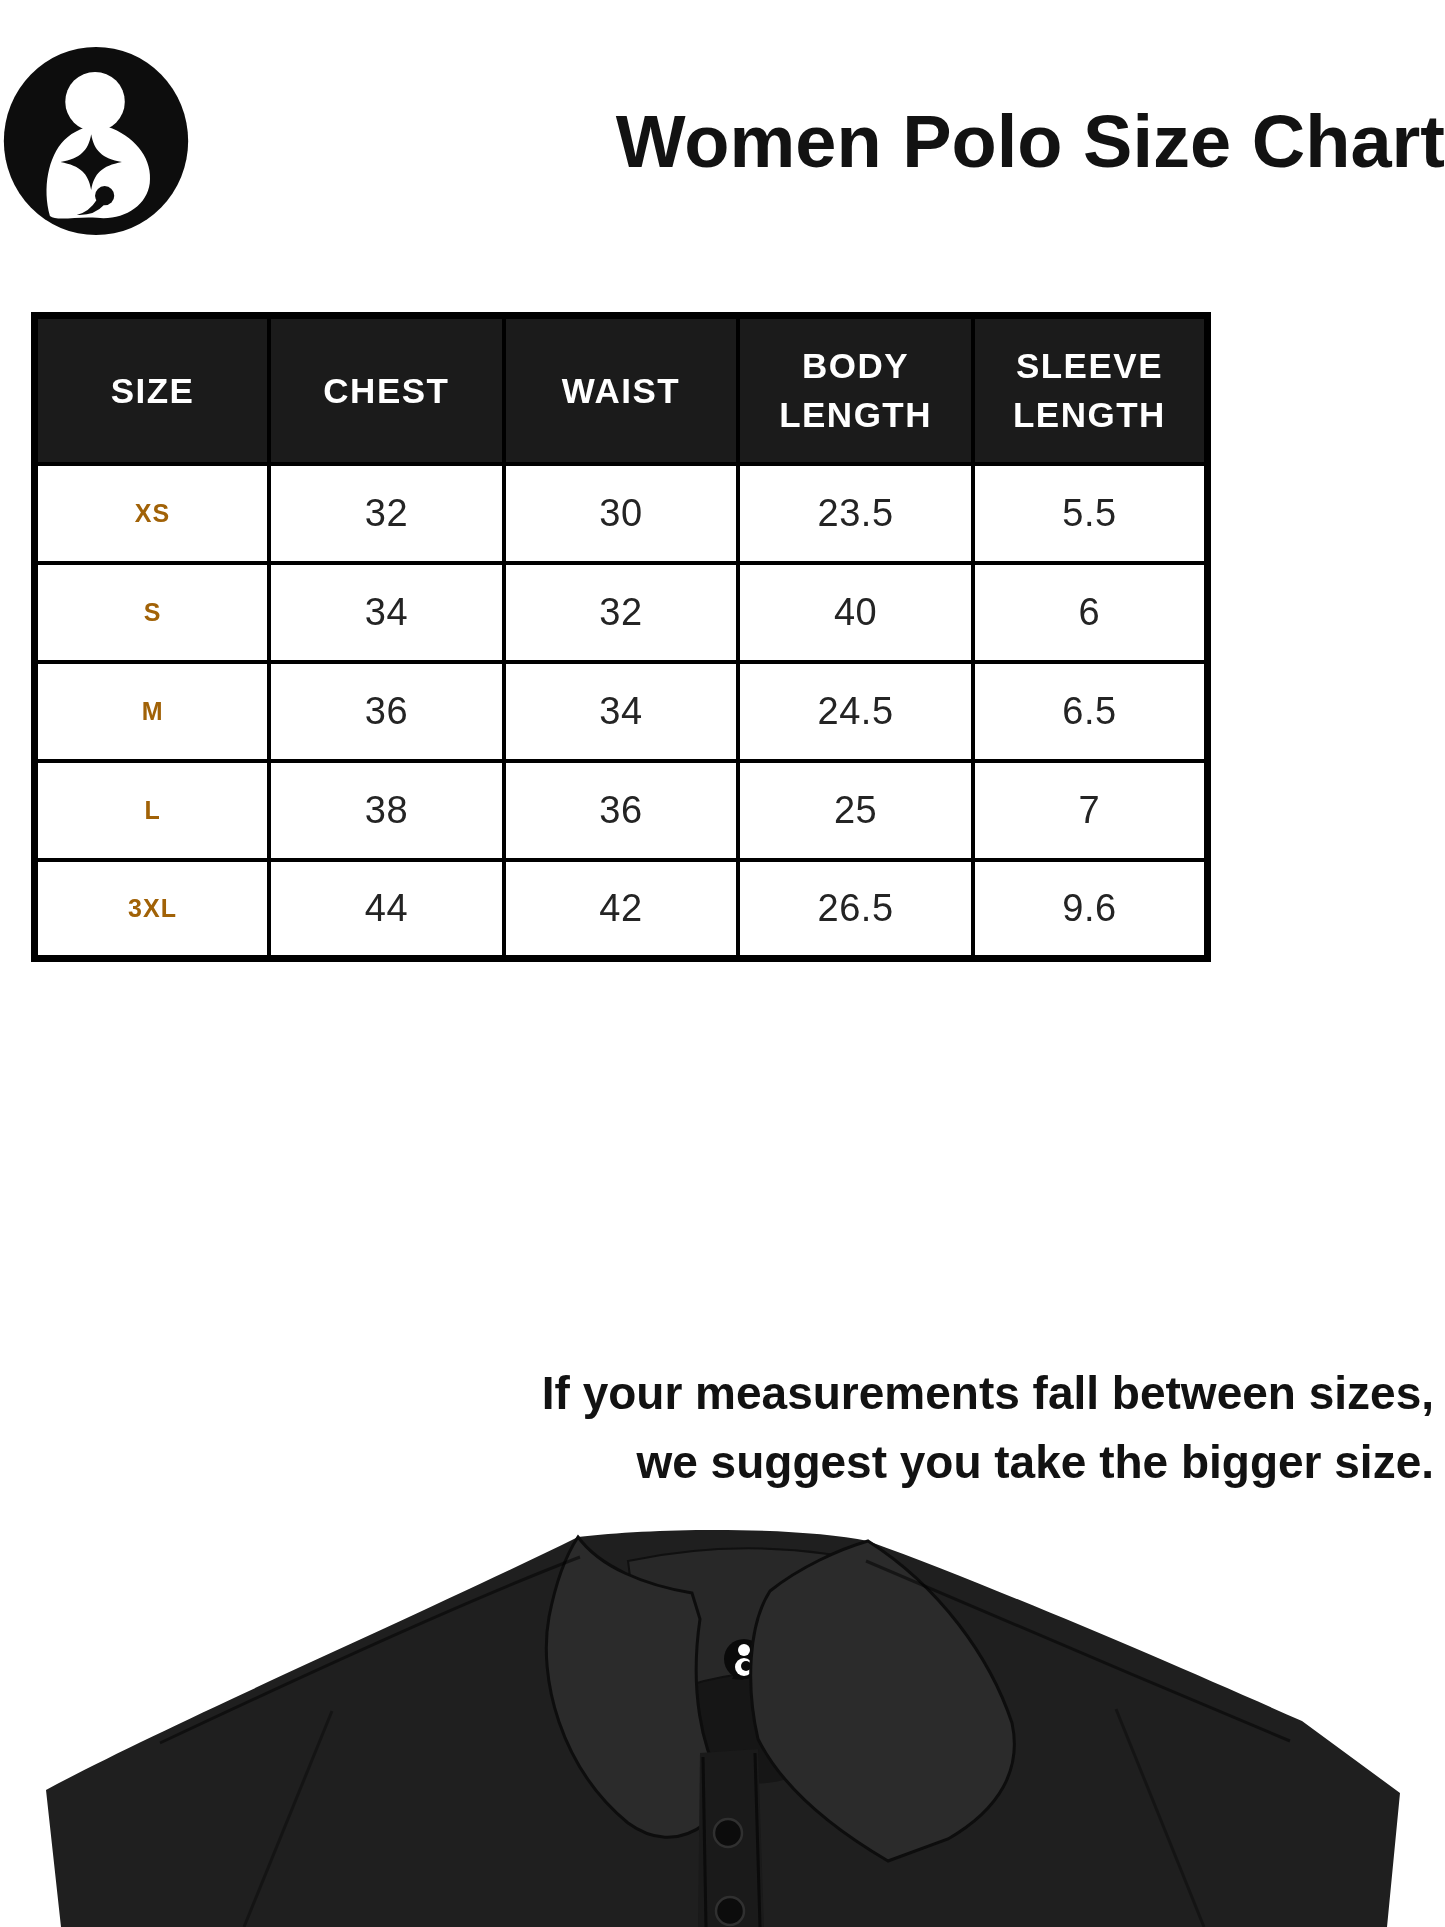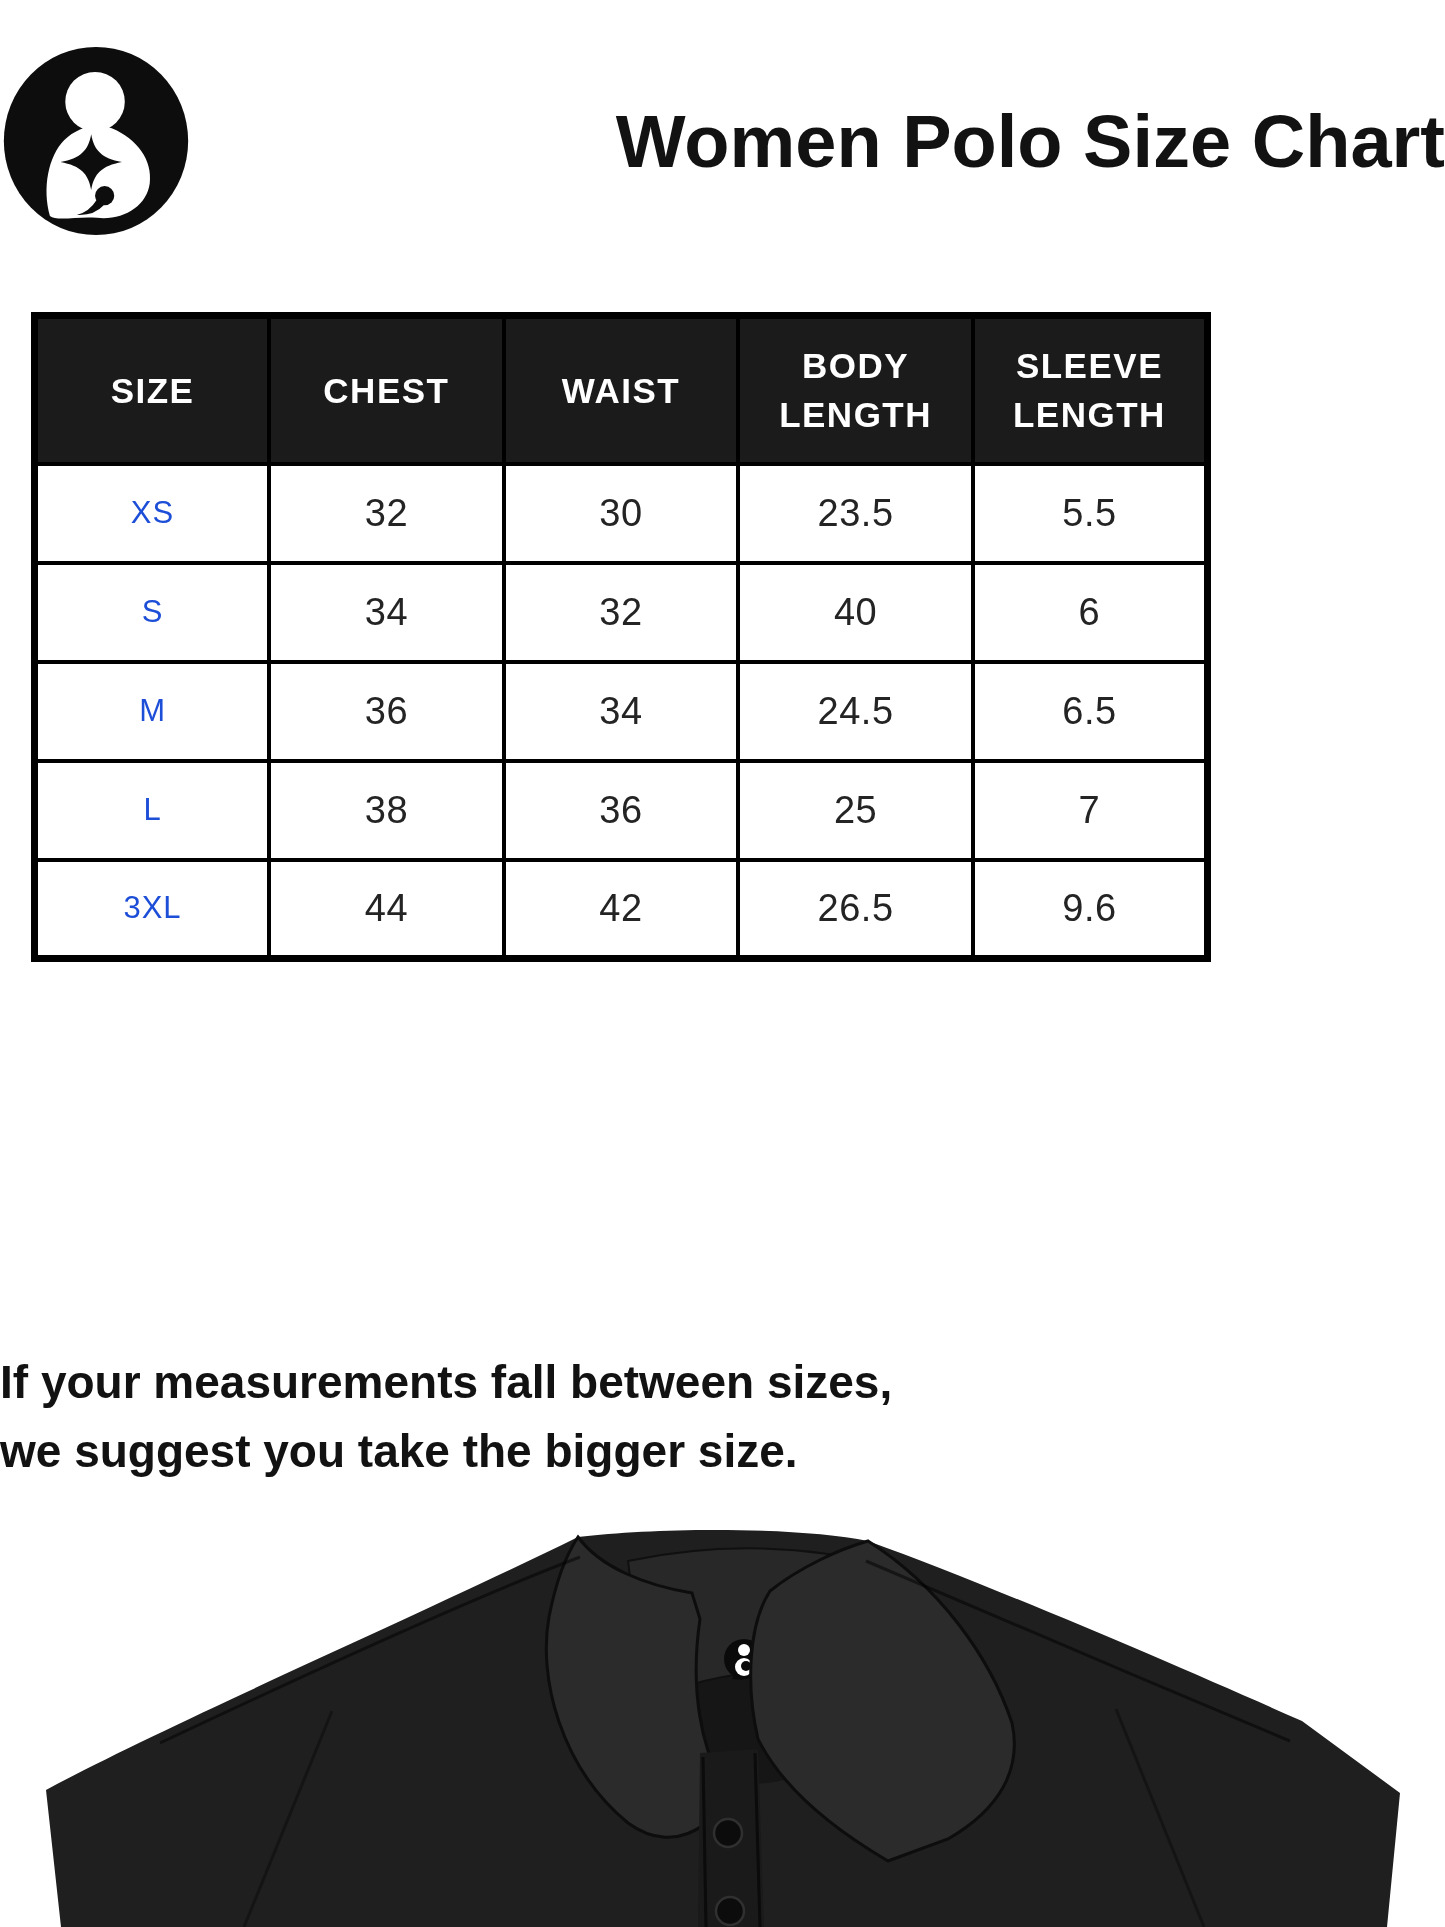--- a/index.html
+++ b/index.html
@@ -38,29 +38,29 @@
     height: 148px; border: 4px solid #000;
     text-align: center; vertical-align: middle; line-height: 1.4;
   }
   table.size-chart td {
     height: 99px; border: 4px solid #000;
     text-align: center; vertical-align: middle;
     font-size: 38px; font-weight: 400; color: #242424;
     letter-spacing: 0.5px;
   }
   table.size-chart td.size-col {
-    font-size: 31px; font-weight: 400; color: #1d4ed8; letter-spacing: 1px;
+    font-size: 25px; font-weight: 700; color: #a16207; letter-spacing: 1px;
   }
 
   
   .note {
     position: absolute; top: 1348px; left: 0; right: 0;
-    text-align: left; color: #121212;
+    text-align: right; color: #121212;
     font-size: 46px; font-weight: 800; line-height: 1.5;
-    margin: 0;
+    margin: 11px;
   }
 
   
   .shirt { position: absolute; left: 0; top: 1527px; width: 1445px; height: 400px; }
   .shirt svg { display: block; width: 100%; height: 100%; }
 </style>
 </head>
 <body>
 
 <div class="header">

